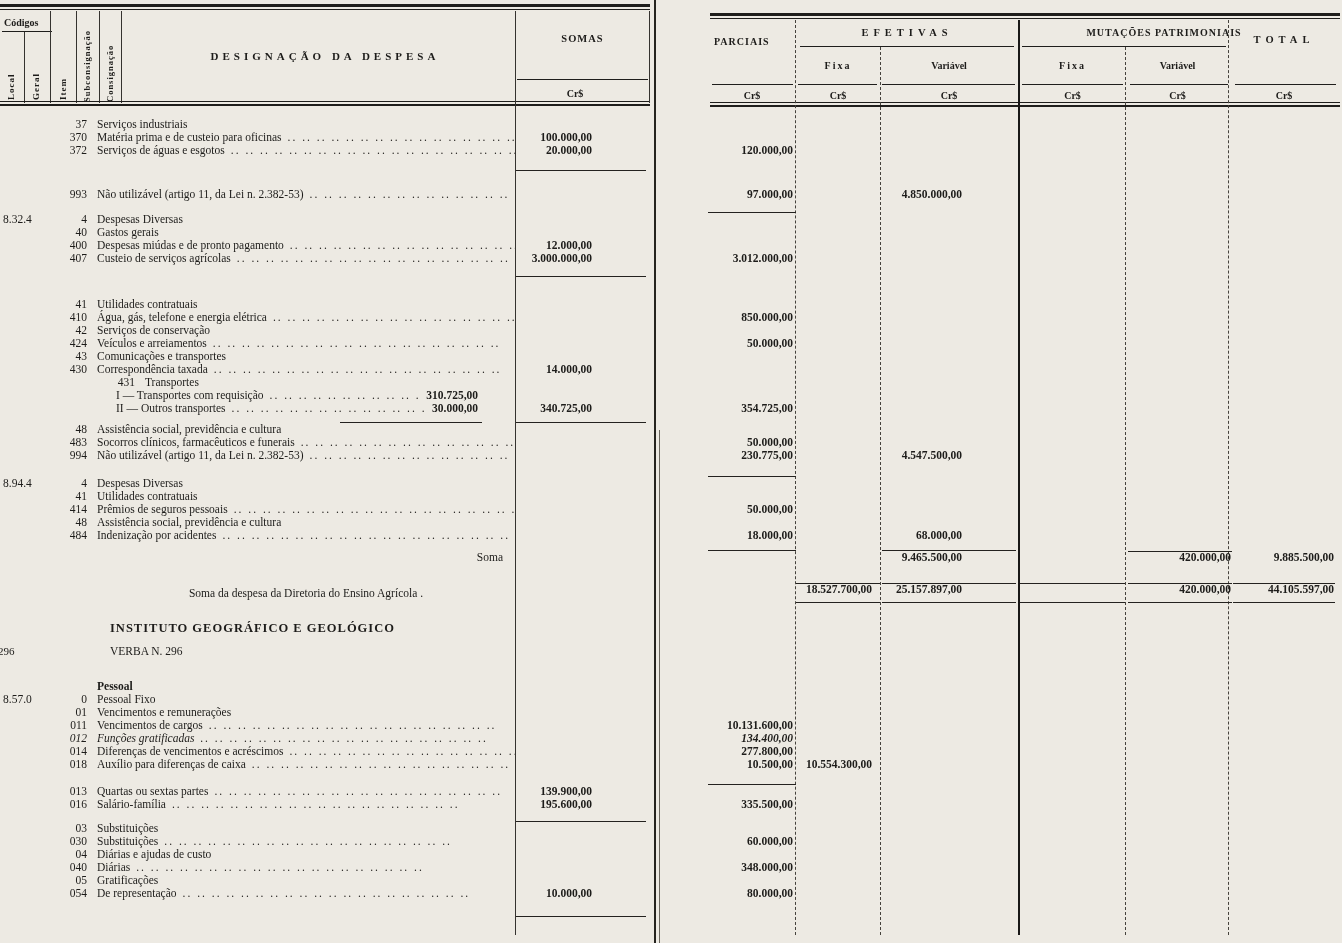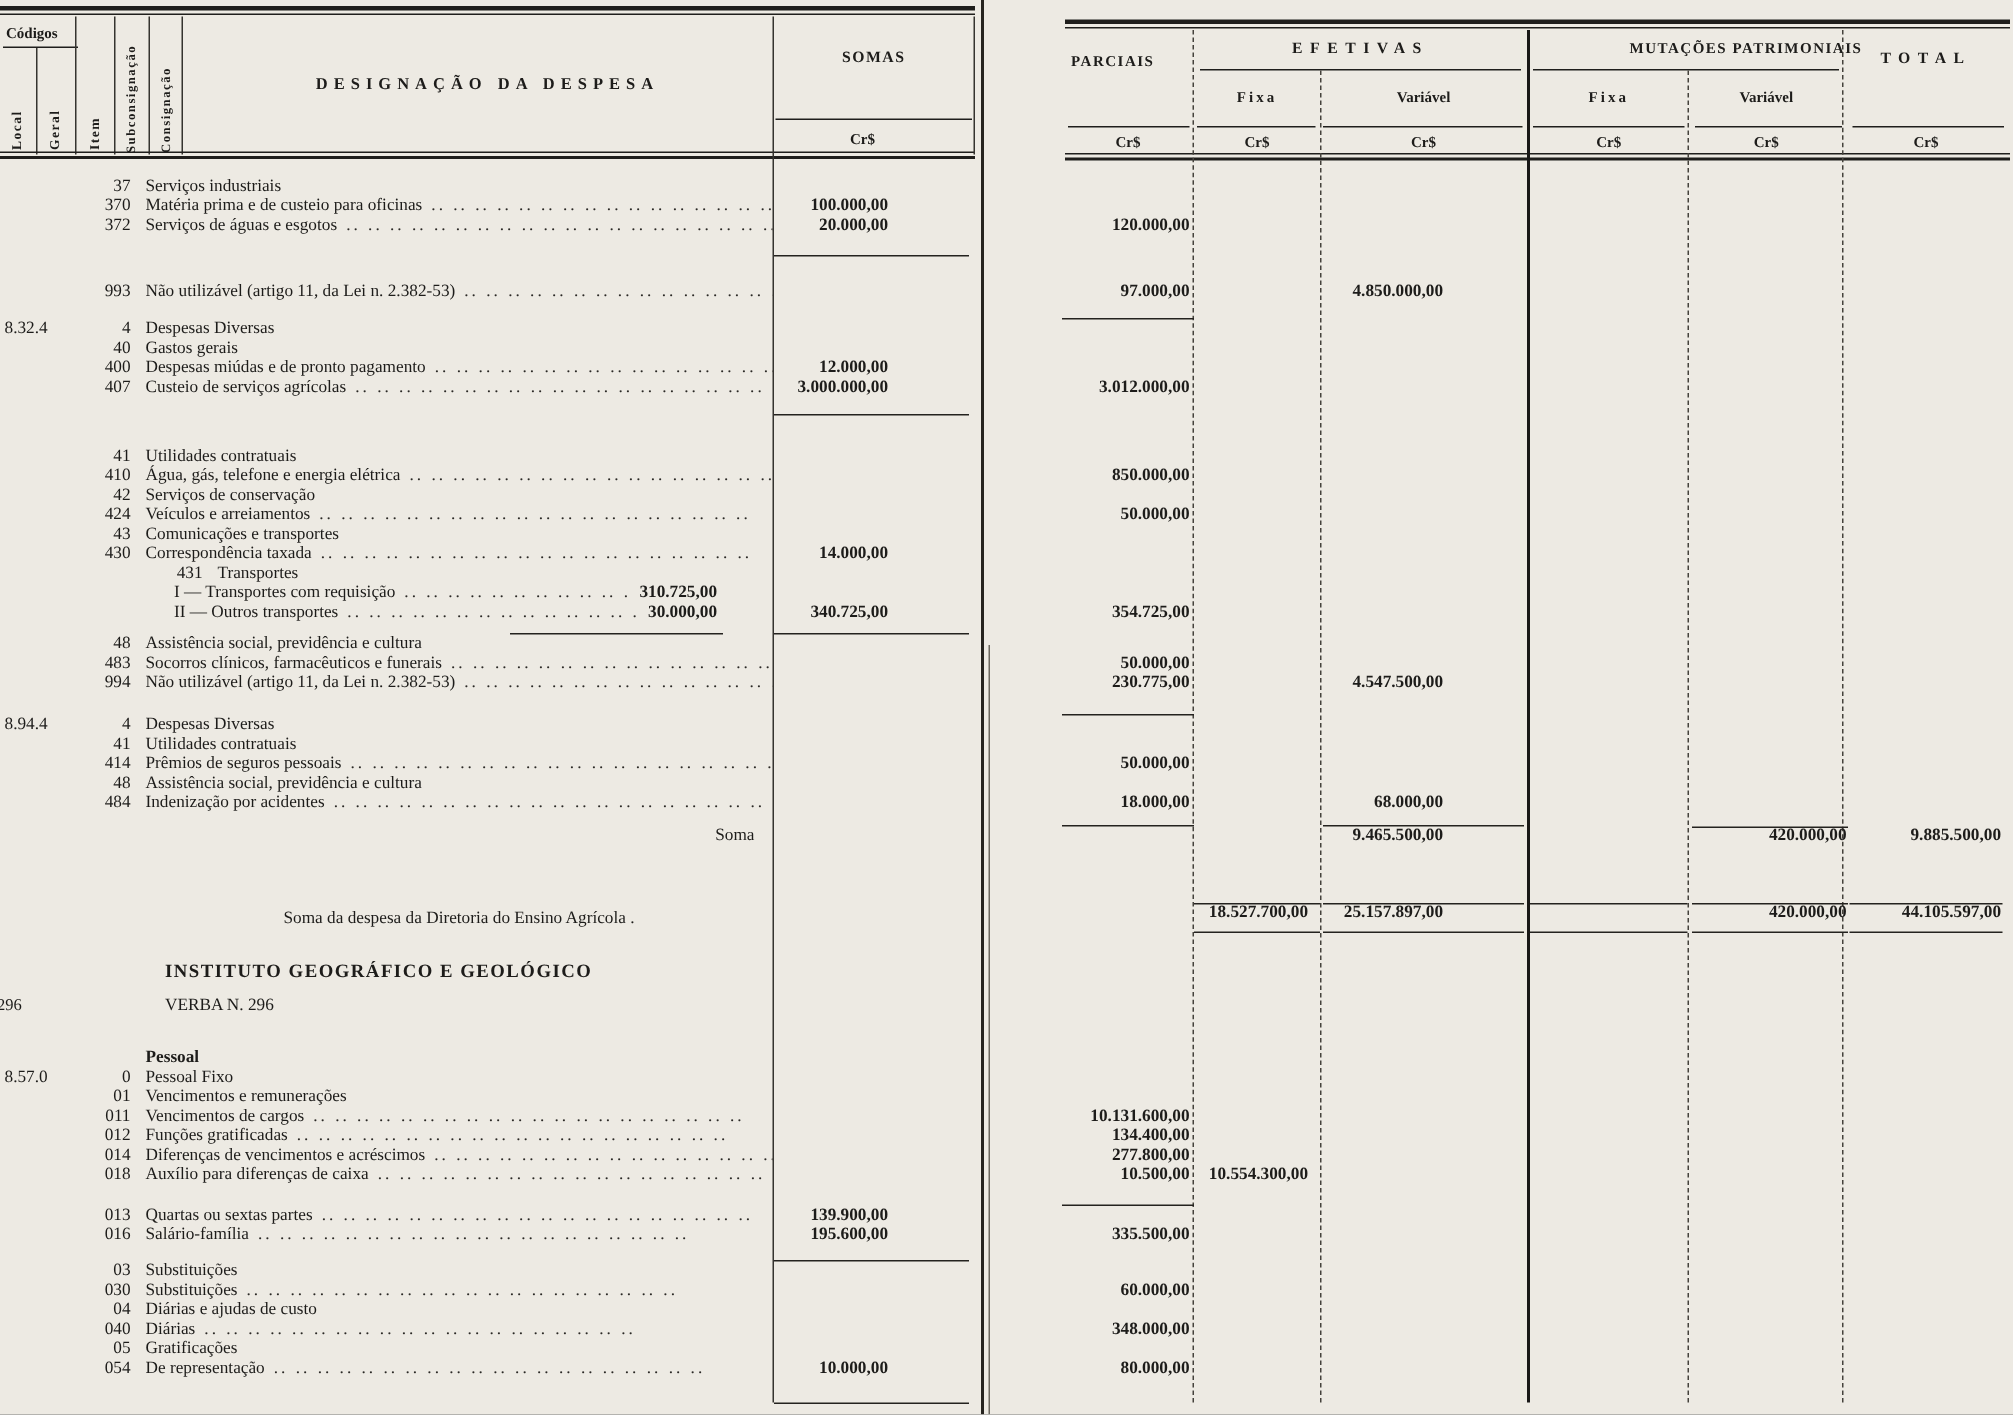--- a/index.html
+++ b/index.html
@@ -324,21 +324,21 @@
       <div class="row" style="height: 13px;">
         <div class="cell des" style="justify-content: flex-end; padding-right: 12px; box-sizing: border-box;">
           <span class="txt">Soma</span>
         </div>
         <div class="cell num evr">9.465.500,00</div>
         <div class="cell num mvr">420.000,00</div>
         <div class="cell num tot">9.885.500,00</div>
         <div class="rule r-mvr rt"></div>
       </div>
       <div class="row" style="height: 19px;"></div>
-      <div class="row" style="height: 20px; margin-top: 19px;">
+      <div class="row" style="height: 20px;">
         <div class="cell des" style="justify-content: center; align-items: center; height: 20px;">
           <span class="txt">Soma da despesa da Diretoria do Ensino Agrícola .</span>
         </div>
         <div class="cell num efx">18.527.700,00</div>
         <div class="cell num evr">25.157.897,00</div>
         <div class="cell num mvr">420.000,00</div>
         <div class="cell num tot">44.105.597,00</div>
         <div class="rule r-efx rt"></div>
         <div class="rule r-evr rt"></div>
         <div class="rule r-mfx rt"></div>
@@ -383,21 +383,21 @@
         </div>
       </div>
       <div class="row" style="height: 13px;">
         <div class="cell c2">011</div>
         <div class="cell des">
           <span class="txt">Vencimentos de cargos</span>
           <span class="leader"></span>
         </div>
         <div class="cell num parc">10.131.600,00</div>
       </div>
-      <div class="row" style="height: 13px;">
+      <div class="row" style="height: 13px; font-style: italic;">
         <div class="cell c2">012</div>
         <div class="cell des">
           <span class="txt">Funções gratificadas</span>
           <span class="leader"></span>
         </div>
         <div class="cell num parc">134.400,00</div>
       </div>
       <div class="row" style="height: 13px;">
         <div class="cell c2">014</div>
         <div class="cell des">

